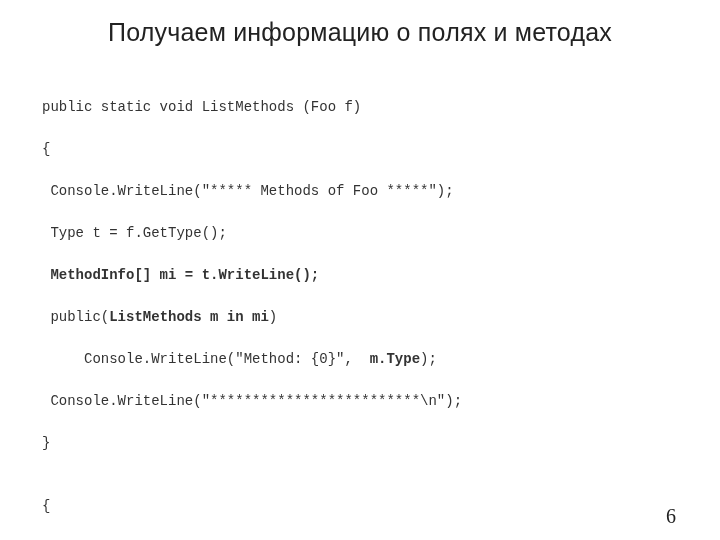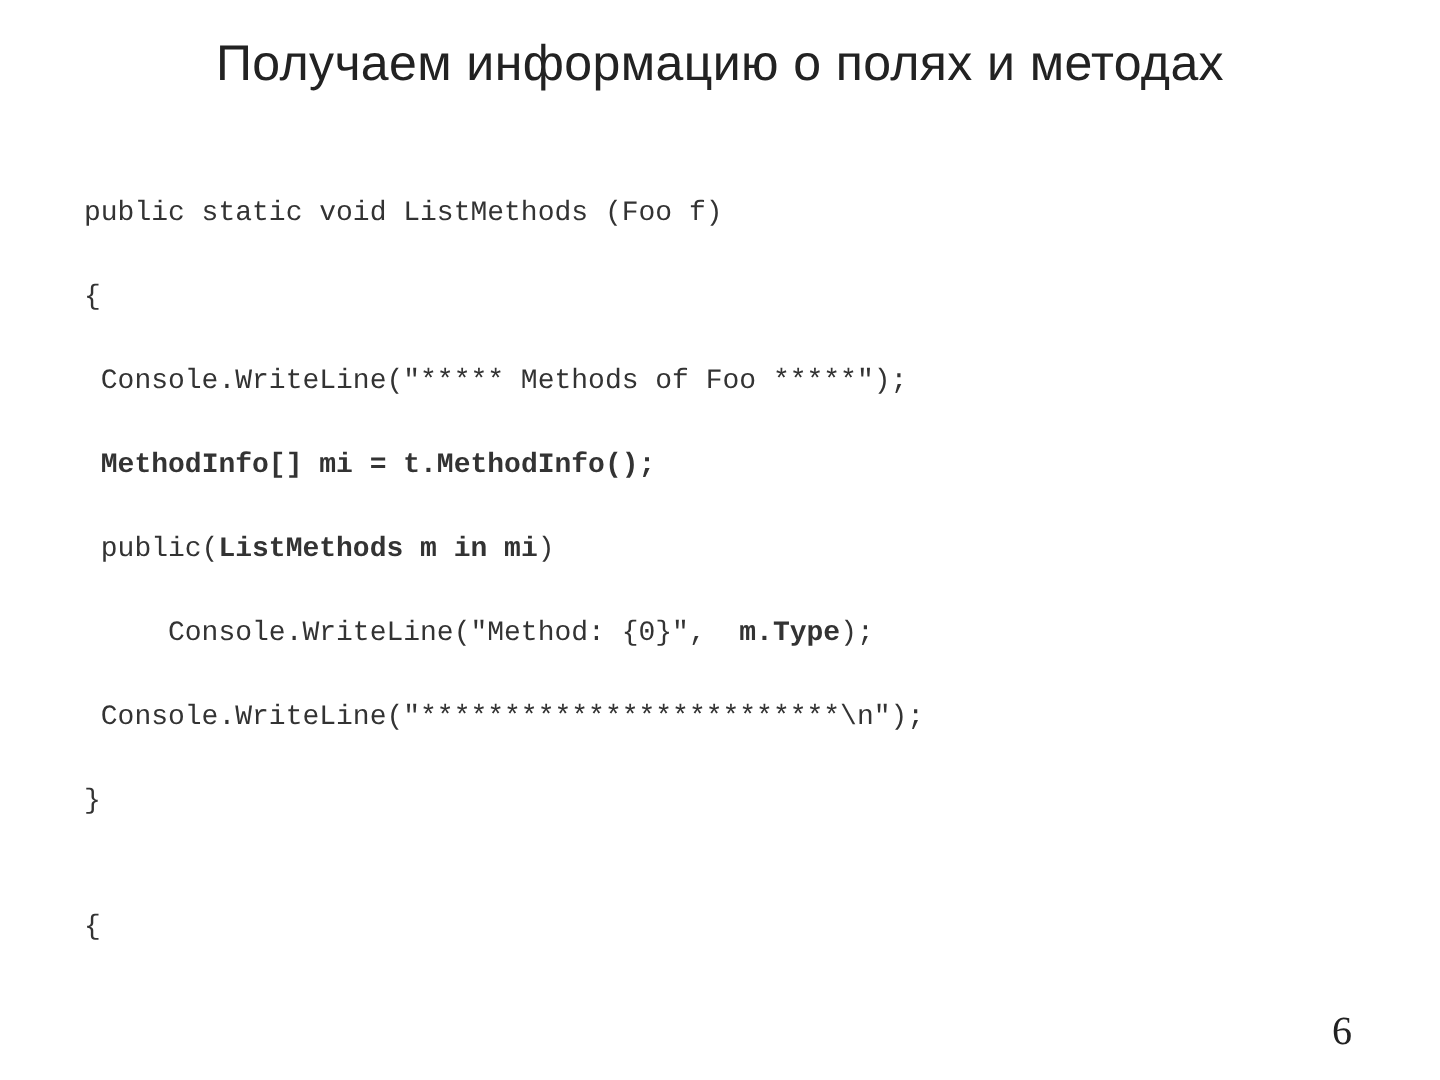--- a/index.html
+++ b/index.html
@@ -53,21 +53,22 @@
 <body>
 
 <div class="slide">
 
   <div class="title">Получаем информацию о полях и методах</div>
 
   <div class="code">
 <span class="line">public static void ListMethods (Foo f)</span>
 <span class="line">{</span>
 <span class="line"> Console.WriteLine("***** Methods of Foo *****");</span>
-<span class="line"><span> </span><span class="b">MethodInfo[] mi = t.MethodInfo();</span></span>
+<span class="line"> Type t = f.GetType();</span>
+<span class="line"><span> </span><span class="b">MethodInfo[] mi = t.WriteLine();</span></span>
 <span class="line"><span> public(</span><span class="b">ListMethods m in mi</span><span>)</span></span>
 <span class="line"><span>     Console.WriteLine("Method: {0}",  </span><span class="b">m.Type</span><span>);</span></span>
 <span class="line"> Console.WriteLine("*************************\n");</span>
 <span class="line">}</span>
 <span class="line"></span>
 <span class="line">{</span>
 
 
 
 

